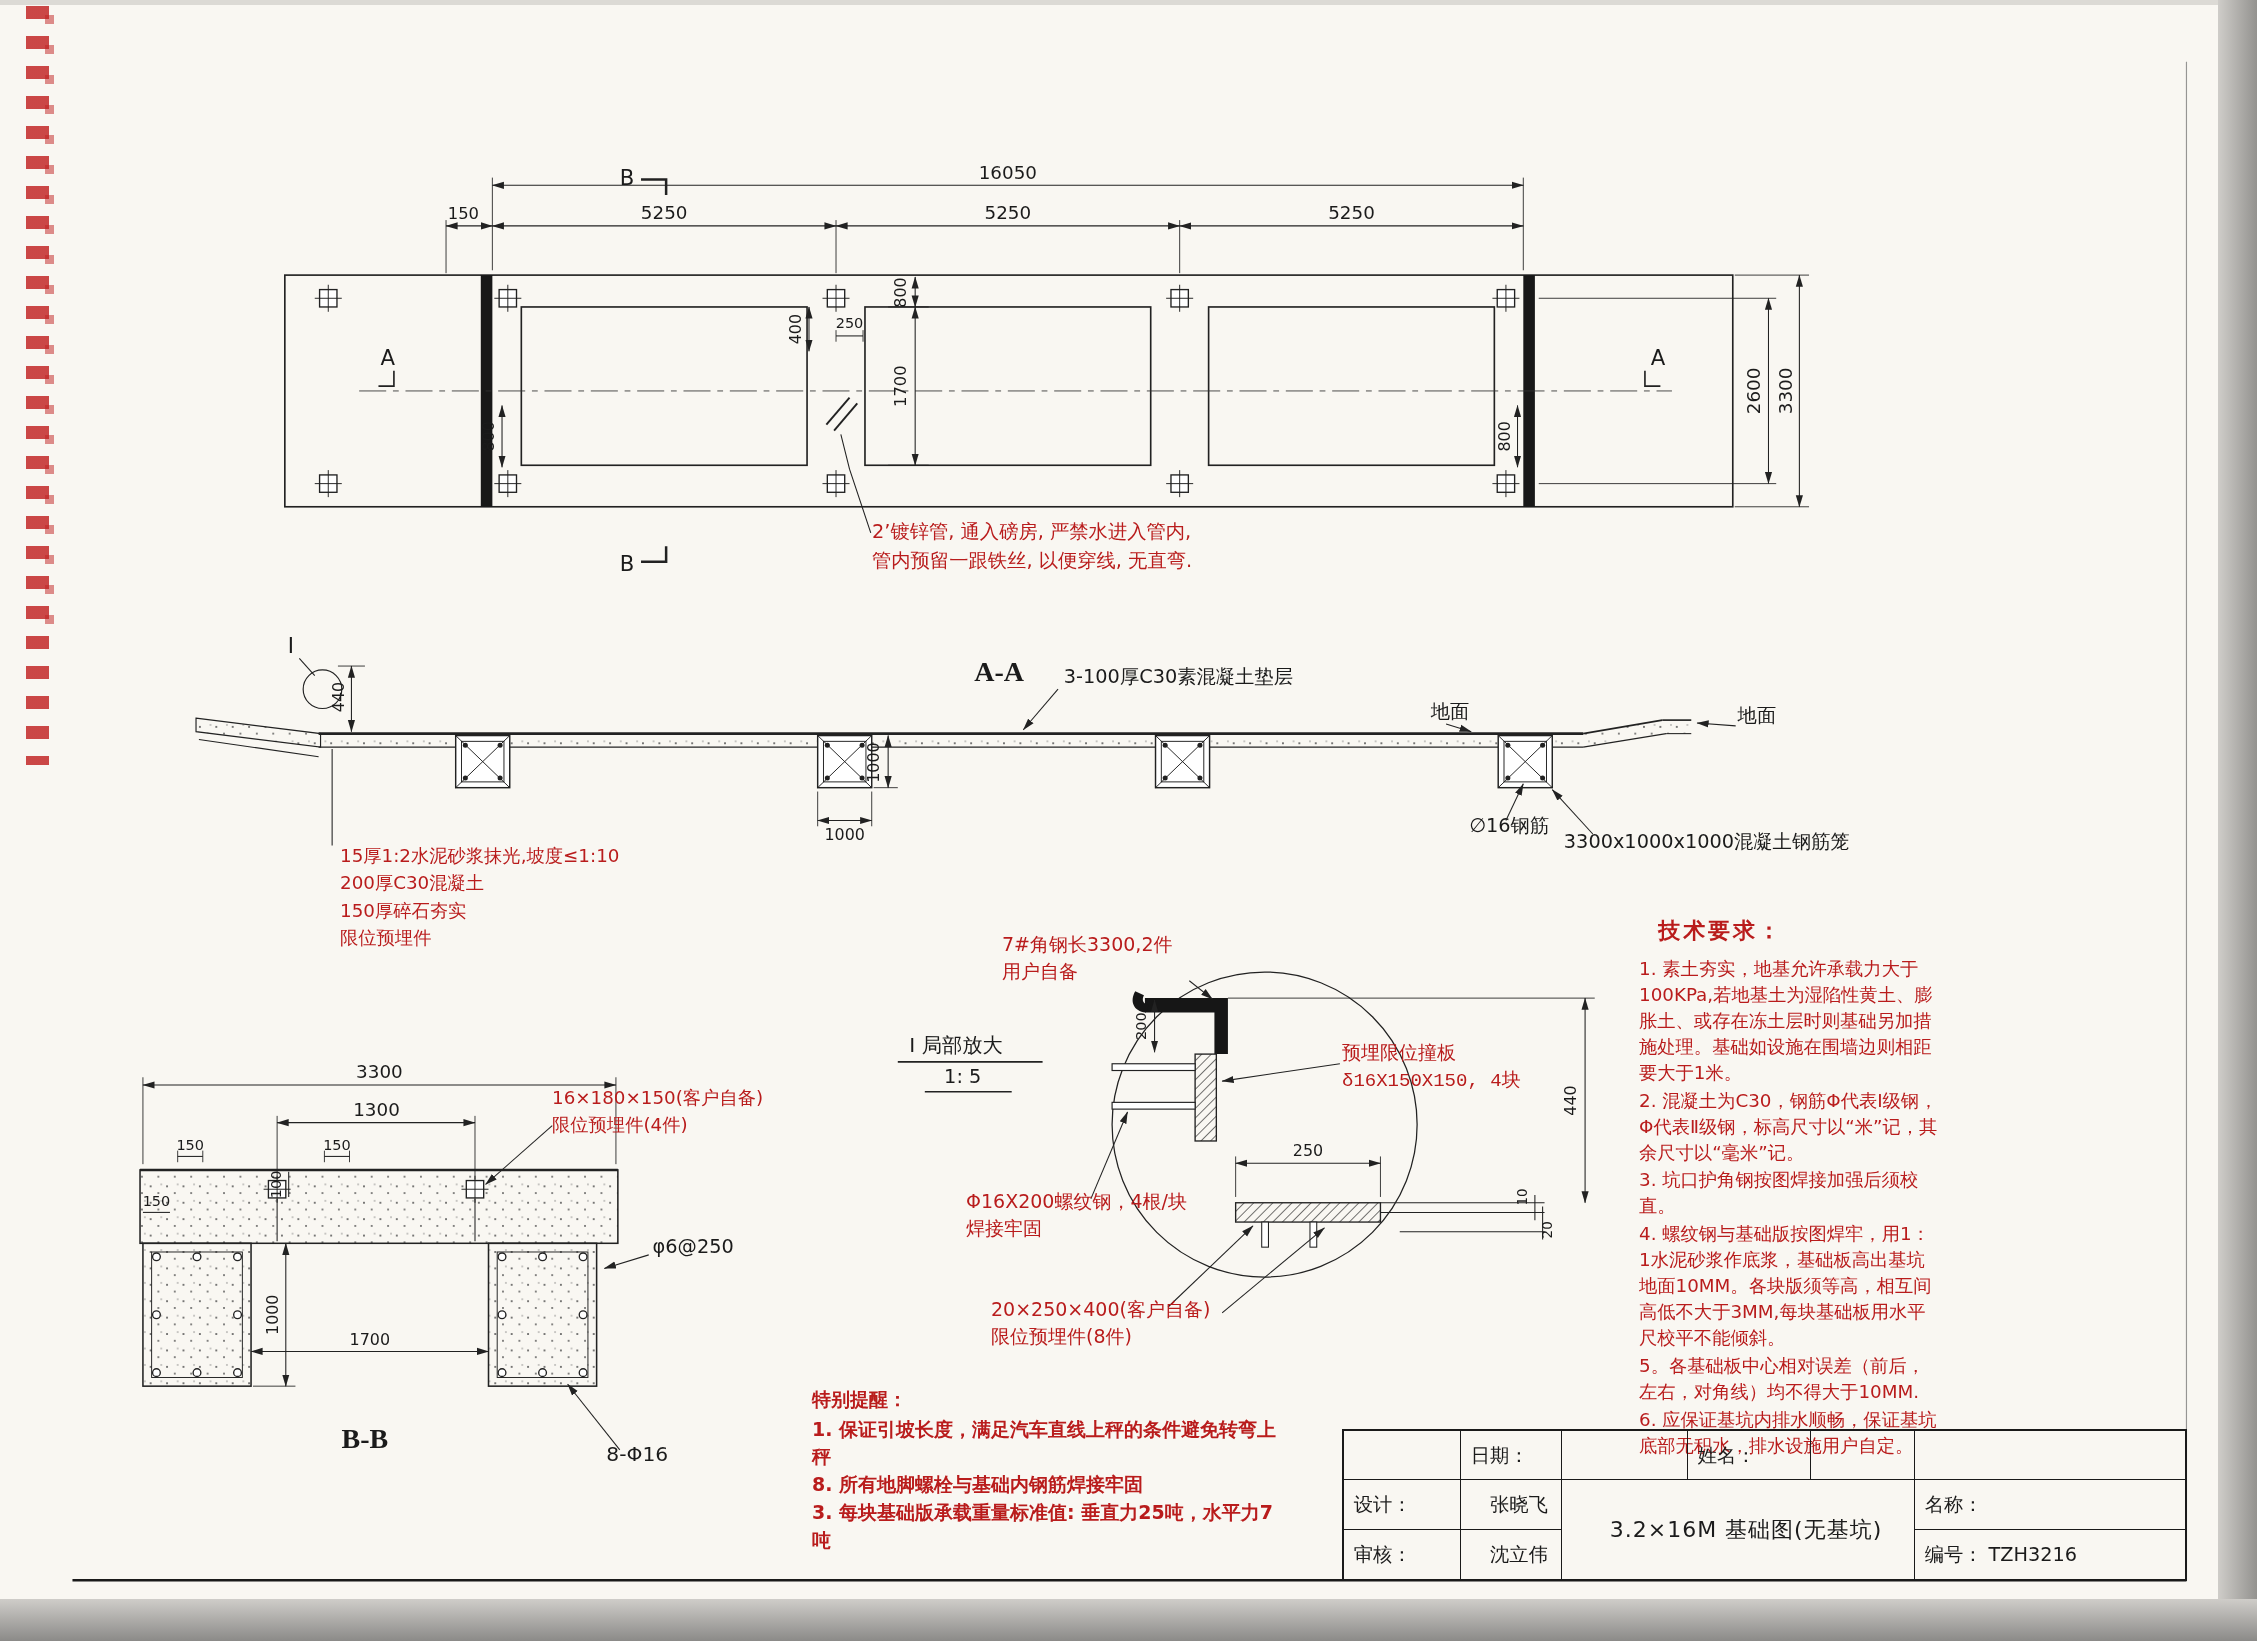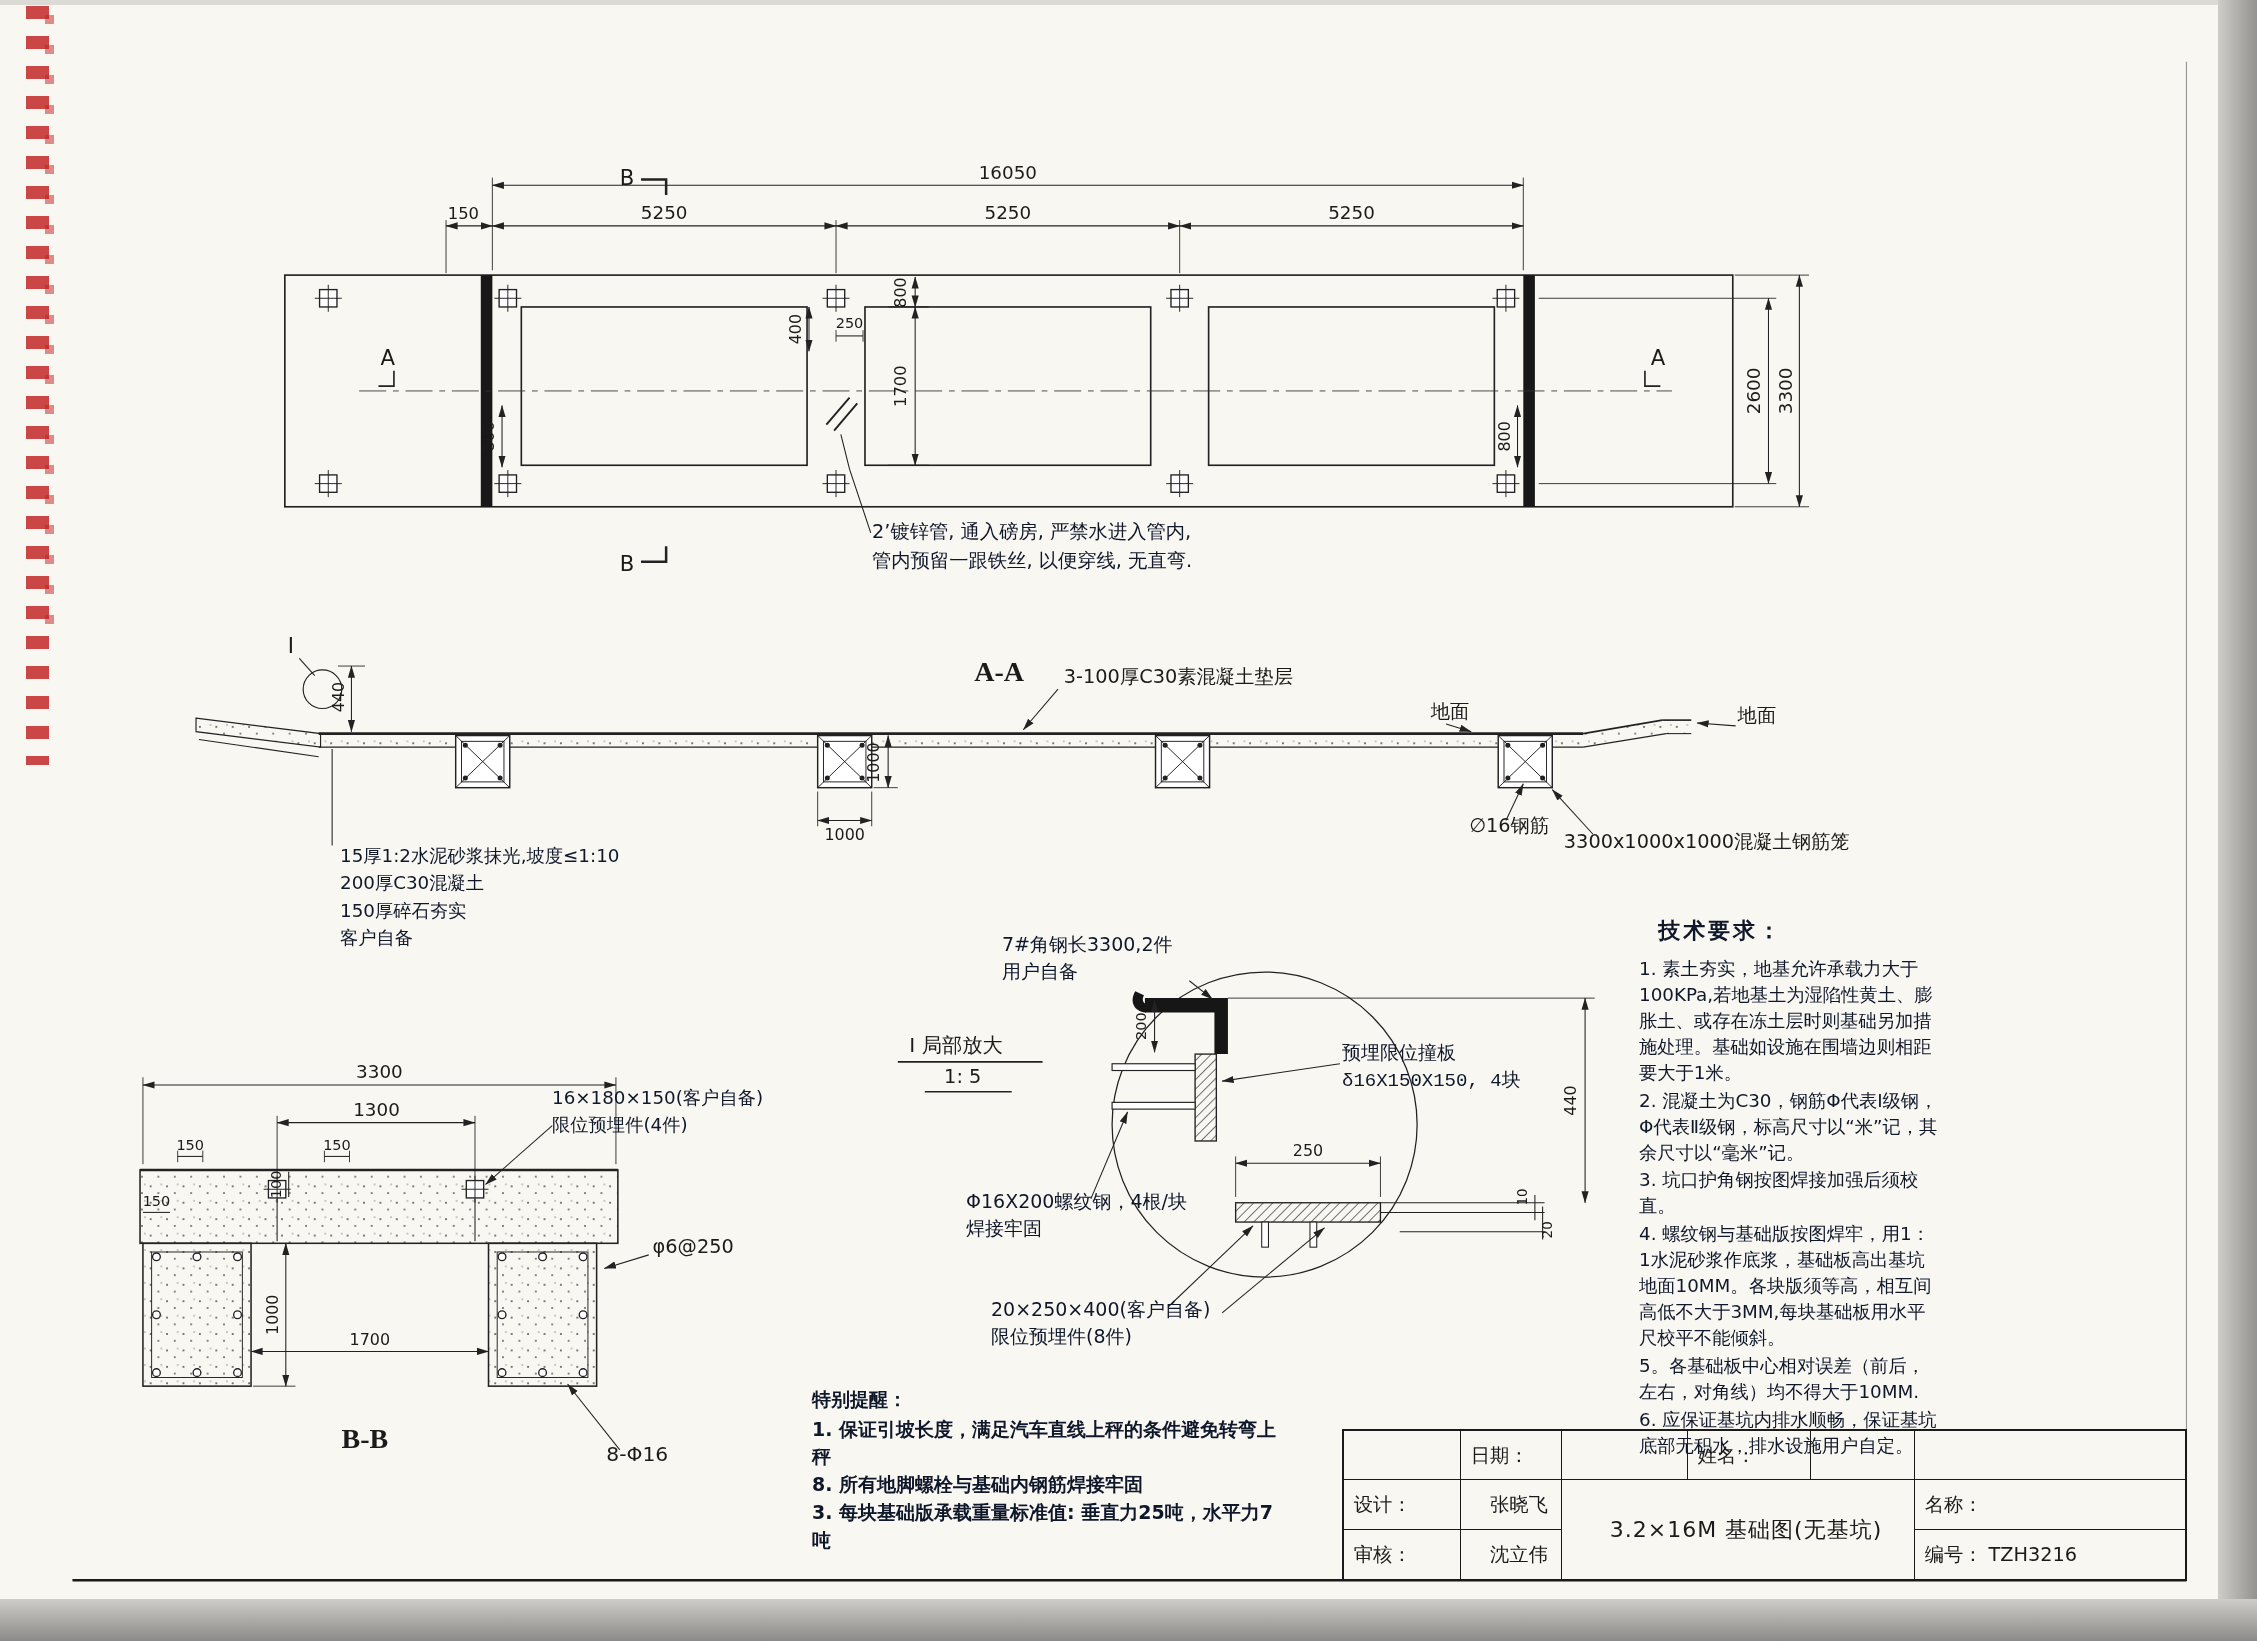--- a/index.html
+++ b/index.html
@@ -22,21 +22,21 @@
   .lbl{font-size:20px}
   .ttl{font-family:"Liberation Serif","DejaVu Serif",serif;font-weight:bold;font-size:29px}
   .ln{stroke:#222;stroke-width:1.7;fill:none}
   .thick{stroke:#222;stroke-width:2.6;fill:none}
   .thin{stroke:#222;stroke-width:1.1;fill:none}
   .ext{stroke:#222;stroke-width:.9}
   .dim{stroke:#222;stroke-width:1.1;marker-start:url(#ar);marker-end:url(#ar)}
   .ldr{stroke:#222;stroke-width:1.1;fill:none;marker-end:url(#ar)}
   .cl{stroke:#333;stroke-width:.9;stroke-dasharray:28 7 6 7}
   
-  .ov{position:absolute;color:#0f172a;}
+  .ov{position:absolute;color:#b91c1c;}
   .pipenote{left:872px;top:518px;width:430px;font-size:19.3px;line-height:1.5;}
   .aanotes{left:340px;top:842px;width:338px;font-size:18.3px;line-height:1.5;}
   .bbembed{left:552px;top:1085px;width:299px;font-size:18.3px;line-height:1.45;}
   .dlab{font-size:19px;line-height:1.42;}
   .d-angle{left:1002px;top:931px;width:217px;}
   .d-plate{left:1342px;top:1041px;width:237px;font-family:Liberation Mono, monospace;}
   .d-bolt{left:966px;top:1188px;width:227px;}
   .d-embed{left:991px;top:1296px;width:246px;}
   .tech{left:1639px;top:915px;width:299px;font-size:18.3px;line-height:1.42;}
   .tech-title{font-size:22px;font-weight:bold;letter-spacing:2.9px;padding-left:19.3px;margin-bottom:9.7px;}
@@ -330,21 +330,21 @@
 
 <div class="ov pipenote">
   <div>2’镀锌管, 通入磅房, 严禁水进入管内,</div>
   <div>管内预留一跟铁丝, 以便穿线, 无直弯.</div>
 </div>
 
 <div class="ov aanotes">
   <div>15厚1:2水泥砂浆抹光,坡度≤1:10</div>
   <div>200厚C30混凝土</div>
   <div>150厚碎石夯实</div>
-  <div>客户自备</div>
+  <div>限位预埋件</div>
 </div>
 
 <div class="ov bbembed">
   <div>16×180×150(客户自备)</div>
   <div>限位预埋件(4件)</div>
 </div>
 
 <div class="ov dlab d-angle">
   <div>7#角钢长3300,2件</div>
   <div>用户自备</div>

